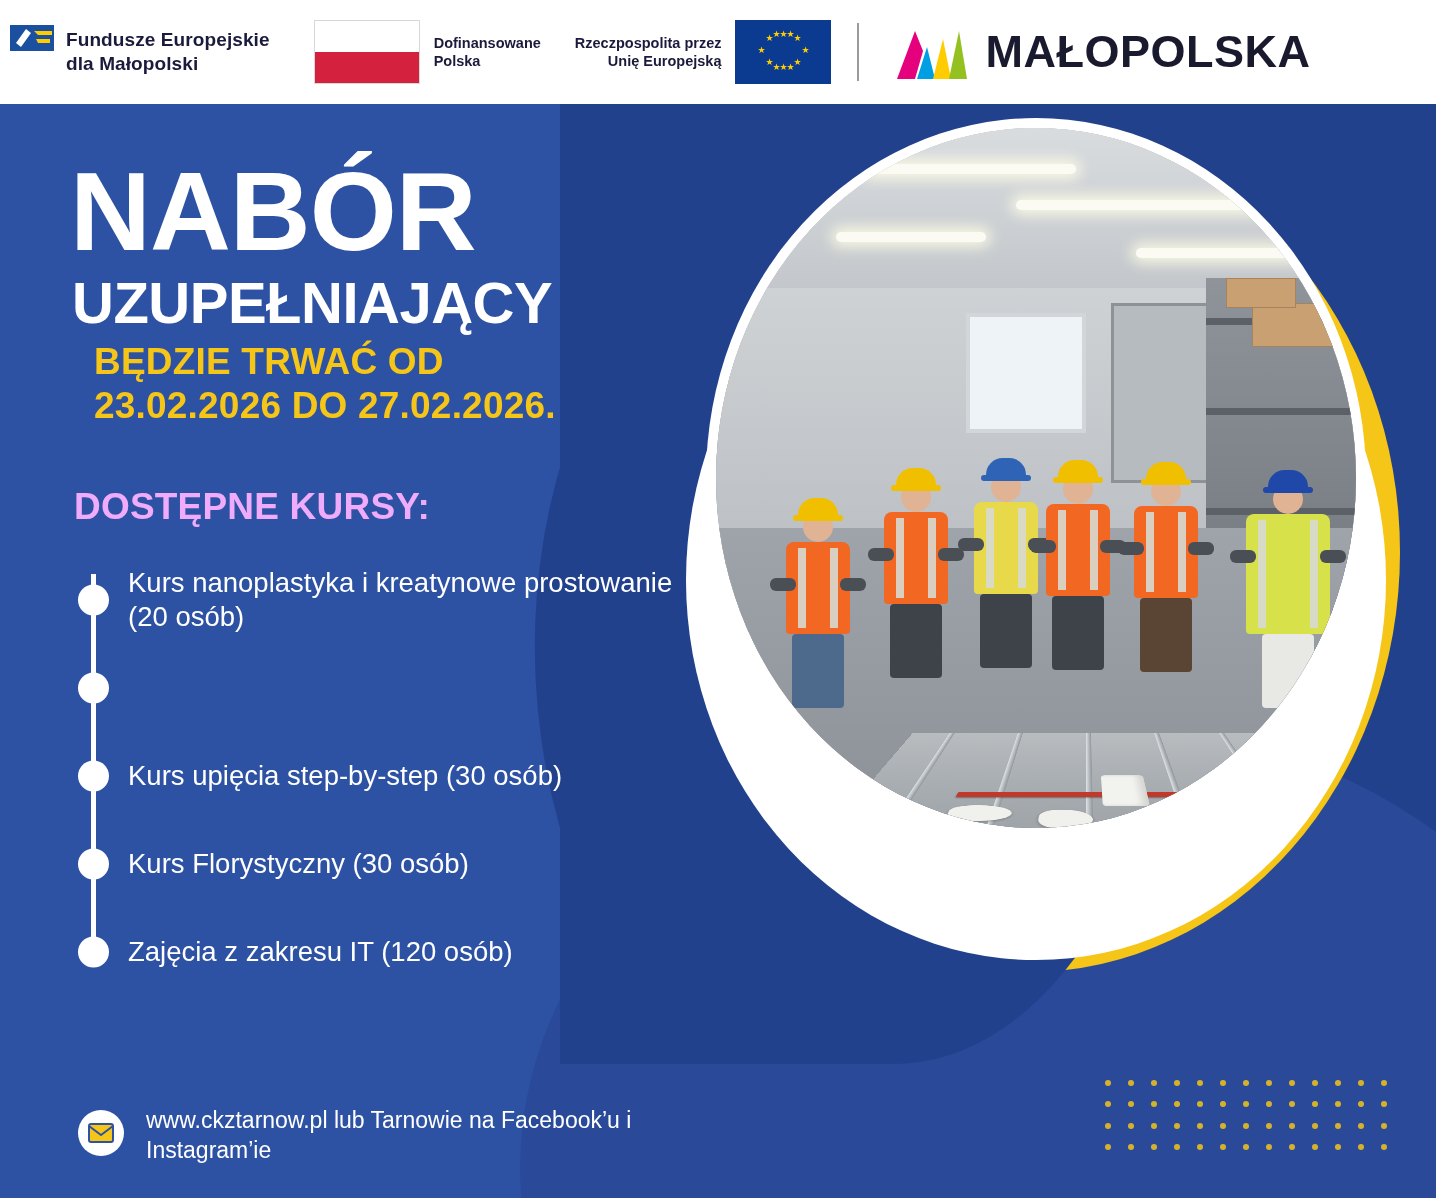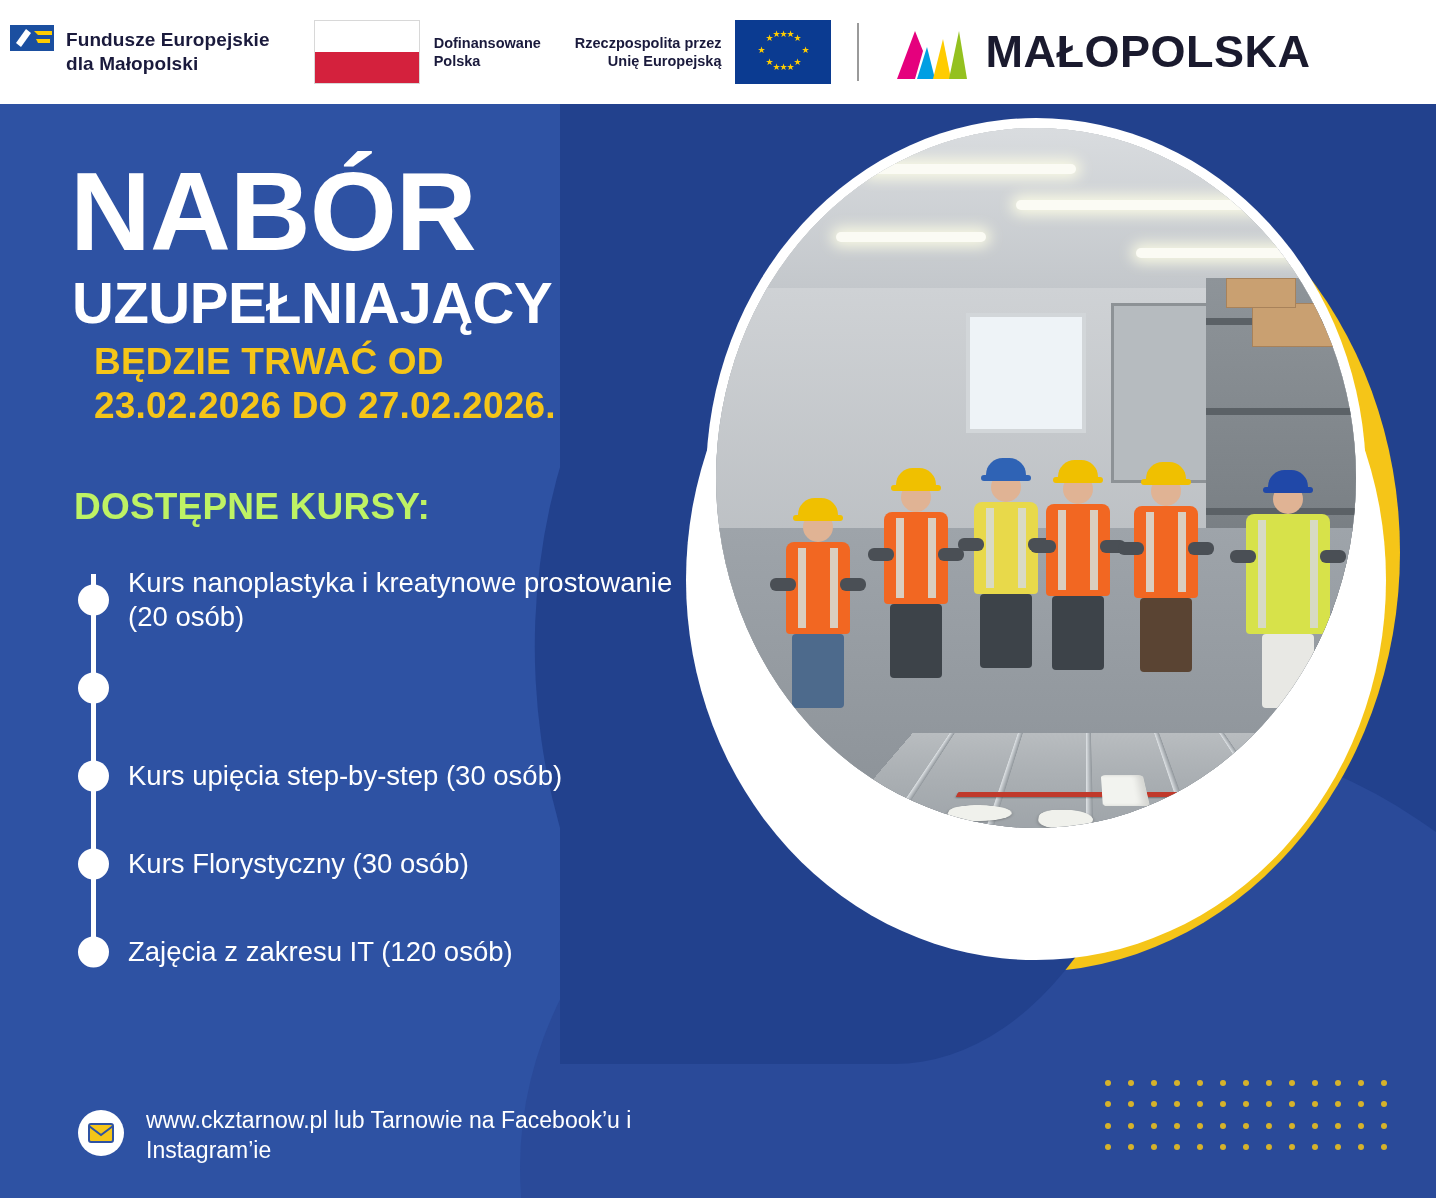--- a/index.html
+++ b/index.html
@@ -304,21 +304,21 @@
   }
   .title-when {
     position: absolute; top: 236px; left: 74px;
     font-size: 37px; font-weight: bold; color: #f5c518;
     line-height: 1.18;
     letter-spacing: .2px;
     margin-left: 20px;
   }
   .title-courses {
     position: absolute; top: 382px; left: 74px;
-    font-size: 37px; font-weight: bold; color: #bef264;
+    font-size: 37px; font-weight: bold; color: #f0abfc;
     letter-spacing: .2px;
   }
 
   
   .timeline {
     position: absolute; top: 452px; left: 74px; width: 620px;
   }
   .tl-line {
     position: absolute; left: 17px; top: 18px; width: 5px; height: 378px;
     background: #ffffff;

